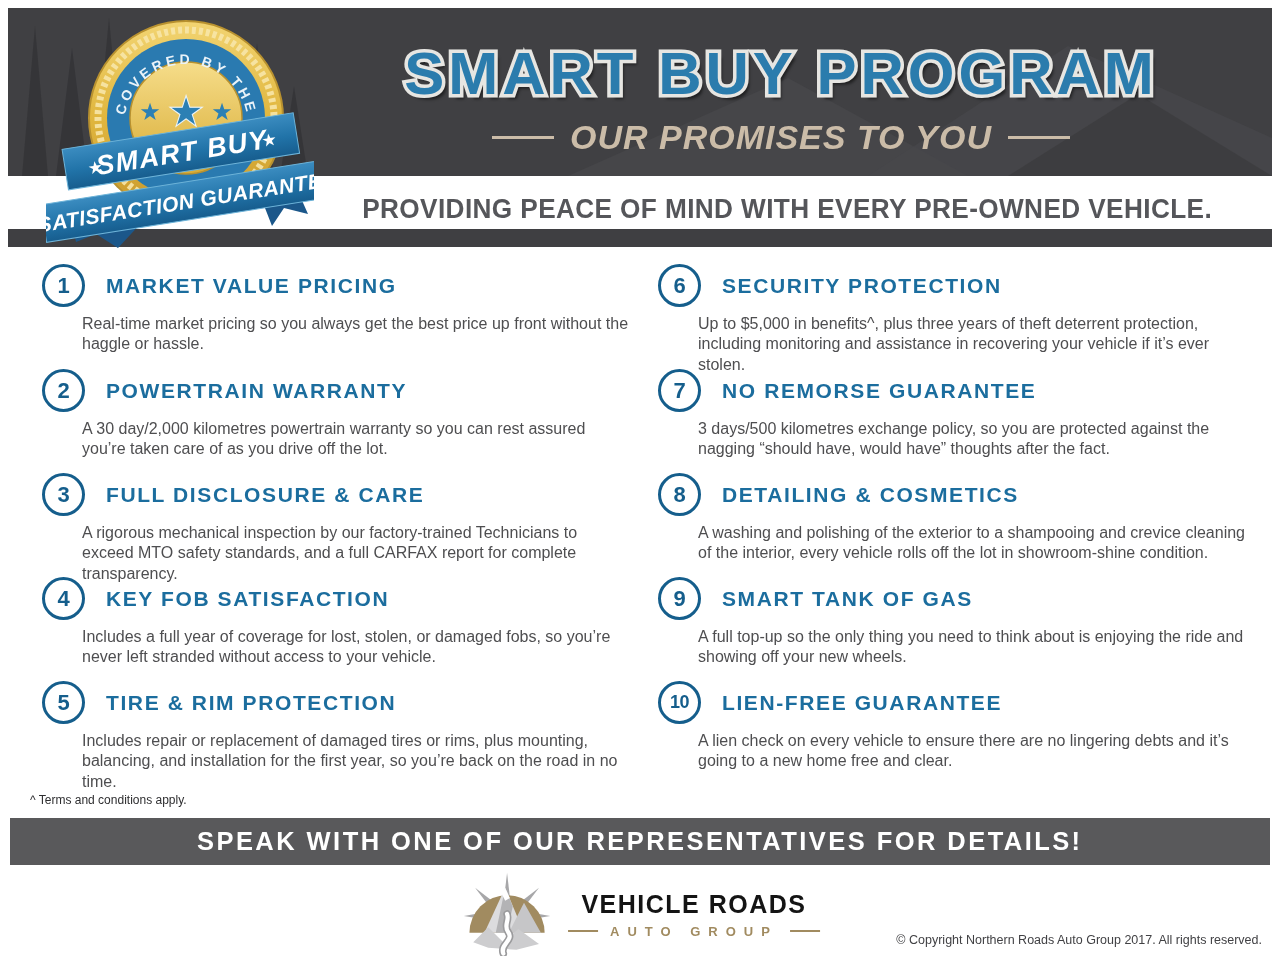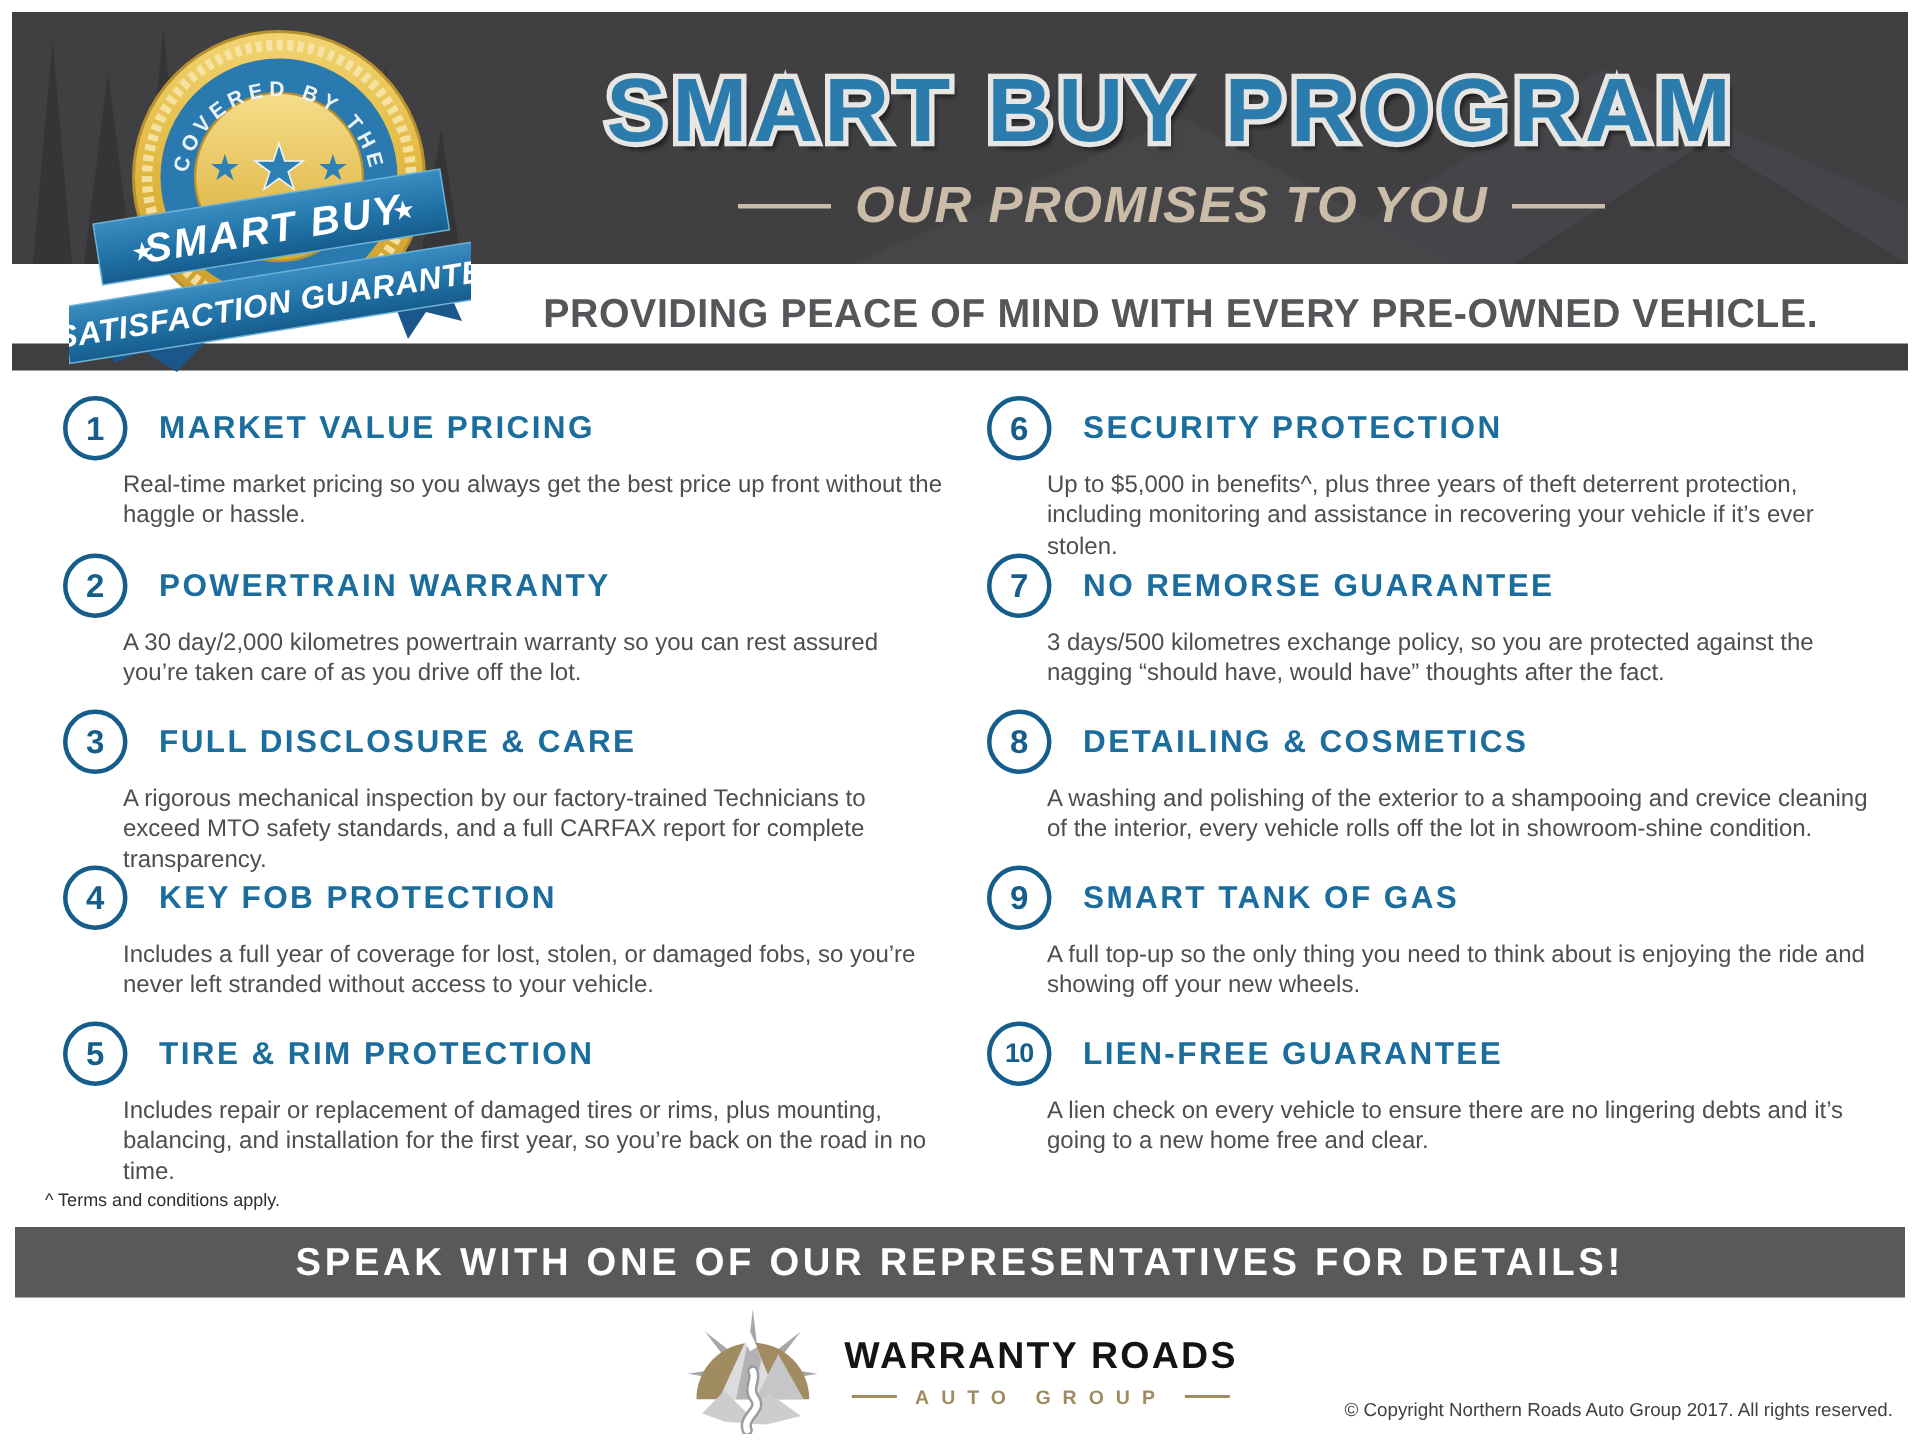--- a/index.html
+++ b/index.html
@@ -178,21 +178,21 @@
       <div class="item-title">FULL DISCLOSURE &amp; CARE</div>
     </div>
     <div class="item-desc">A rigorous mechanical inspection by our factory-trained Technicians to exceed MTO safety standards, and a full CARFAX report for complete transparency.</div>
   </div>
 
   <div class="item p3">
     <div class="item-head">
       <div class="num">
           <span>4</span>
         </div>
-      <div class="item-title">KEY FOB PROTECTION</div>
+      <div class="item-title">KEY FOB SATISFACTION</div>
     </div>
     <div class="item-desc">Includes a full year of coverage for lost, stolen, or damaged fobs, so you’re never left stranded without access to your vehicle.</div>
   </div>
 
   <div class="item p4">
     <div class="item-head">
       <div class="num">
           <span>5</span>
         </div>
       <div class="item-title">TIRE &amp; RIM PROTECTION</div>
@@ -270,21 +270,21 @@
         <polygon points="26,64 48,16 68,64" fill="#dcdcde"></polygon>
         <polygon points="48,16 56,36 50,64 38,64" fill="#b3b3b5"></polygon>
         <polygon points="52,64 68,32 86,64" fill="#c6c6c8"></polygon>
         <polygon points="44,22 48,16 53,27 48,30" fill="#ffffff"></polygon>
         <polygon points="14,74 30,58 46,74 62,60 84,76 60,82 30,80" fill="#cdcdcf"></polygon>
       </g>
       <path d="M46,86 C42,76 58,72 51,63 C46,56 53,50 50,44" stroke="#9b9b9d" stroke-width="8" fill="none" stroke-linecap="round"></path>
       <path d="M46,86 C42,76 58,72 51,63 C46,56 53,50 50,44" stroke="#ffffff" stroke-width="4.5" fill="none" stroke-linecap="round"></path>
     </svg>
     <div class="logo-text">
-      <div class="logo-name">WARRANTY ROADS</div>
+      <div class="logo-name">VEHICLE ROADS</div>
       <div class="logo-sub-row">
         <div class="logo-dash"></div>
         <div class="logo-sub">AUTO GROUP</div>
         <div class="logo-dash"></div>
       </div>
     </div>
   </div>
 
   <div class="copyright">© Copyright Northern Roads Auto Group 2017. All rights reserved.</div>
 

